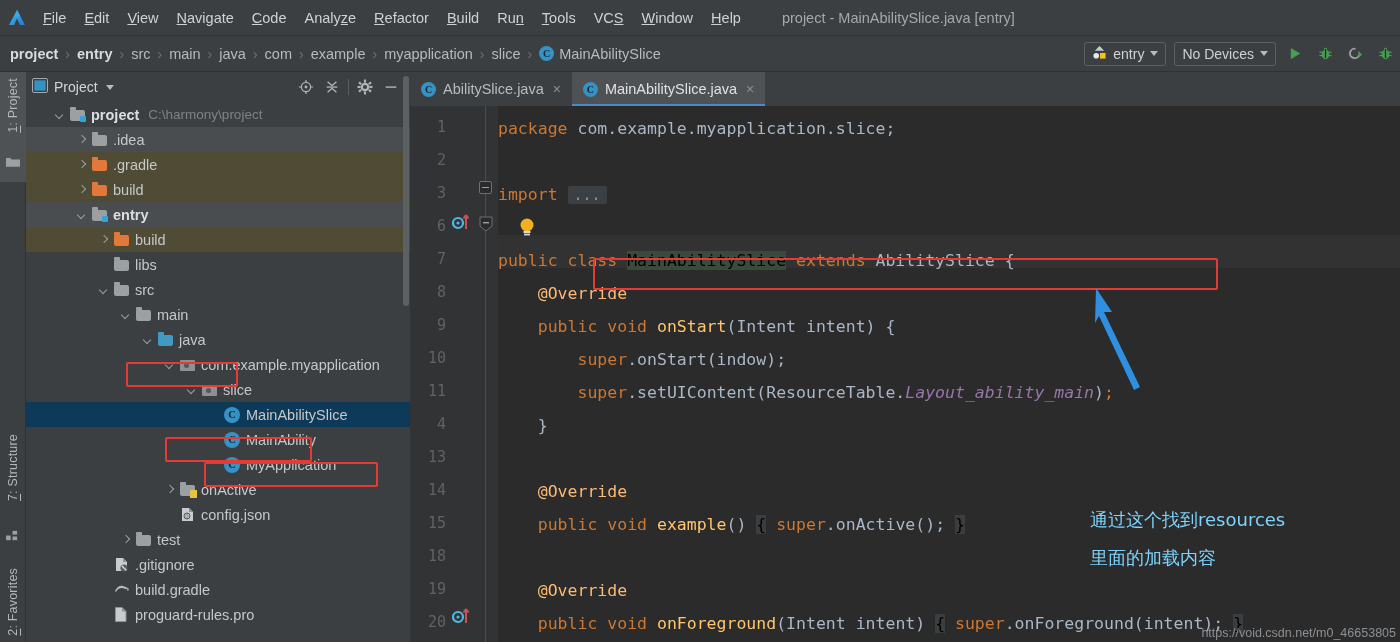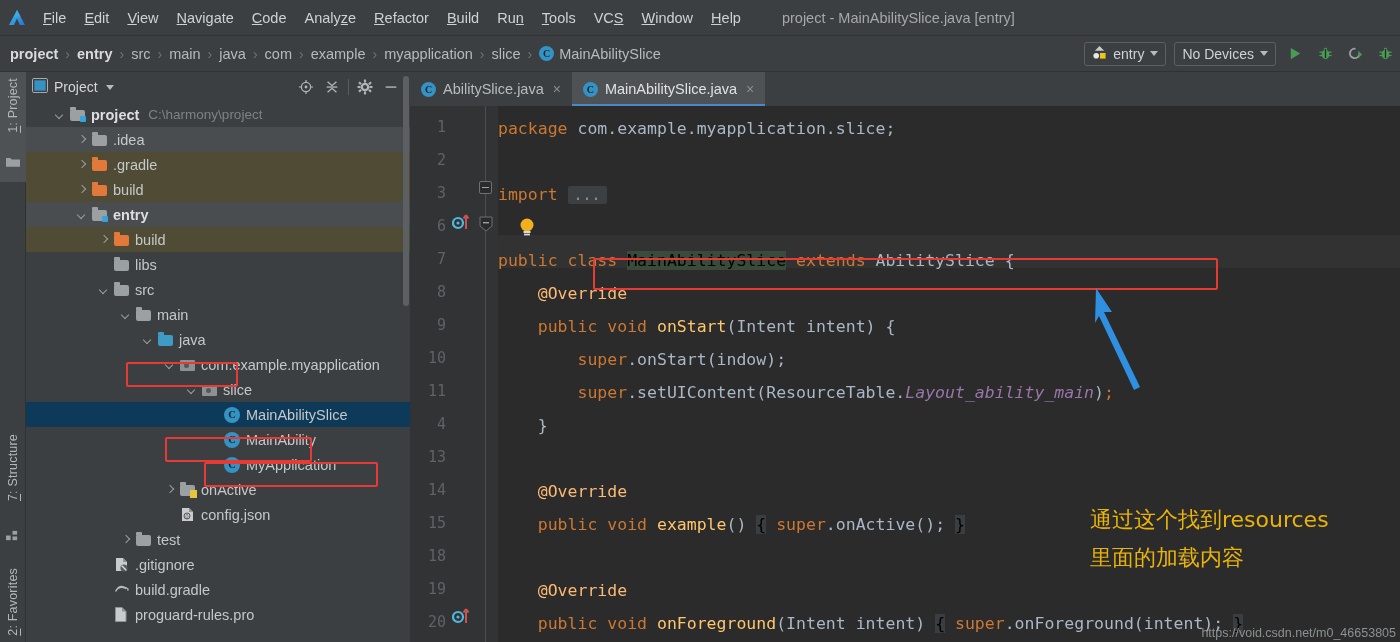--- a/index.html
+++ b/index.html
@@ -180,21 +180,21 @@
   
   .g-override{ position:absolute; width:20px; height:20px; }
   .g-fold{ position:absolute; width:13px; height:13px; border:1px solid #6d7174; border-radius:2px; background:#2b2b2b; }
   .g-fold::before{ content:''; position:absolute; left:2px; top:5px; width:7px; height:1px; background:#9da1a3; }
   .g-foldend{ position:absolute; width:13px; height:16px; }
 
   .bulb{ position:absolute; width:18px;height:22px; }
 
   
   .anno-text{
-    position:absolute; color:#eab308; font-size:22px; line-height:27px;
+    position:absolute; color:#7dd3fc; font-size:18px; line-height:27px;
     font-family:"DejaVu Sans", sans-serif; white-space:nowrap;
   }
   .watermark{
     position:absolute; right:4px; bottom:2px; color:#8c9093; font-size:12.5px;
     font-family:"Liberation Sans", sans-serif;
   }
 </style>
 </head>
 <body>
 

